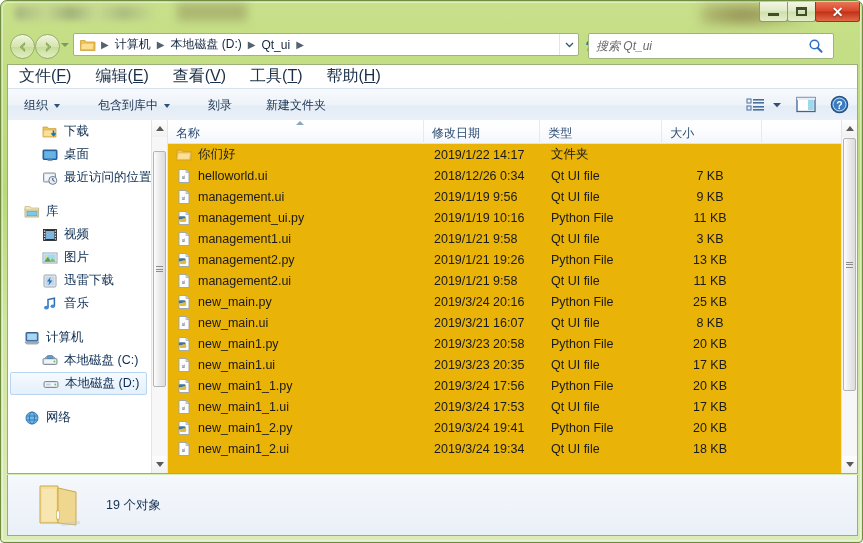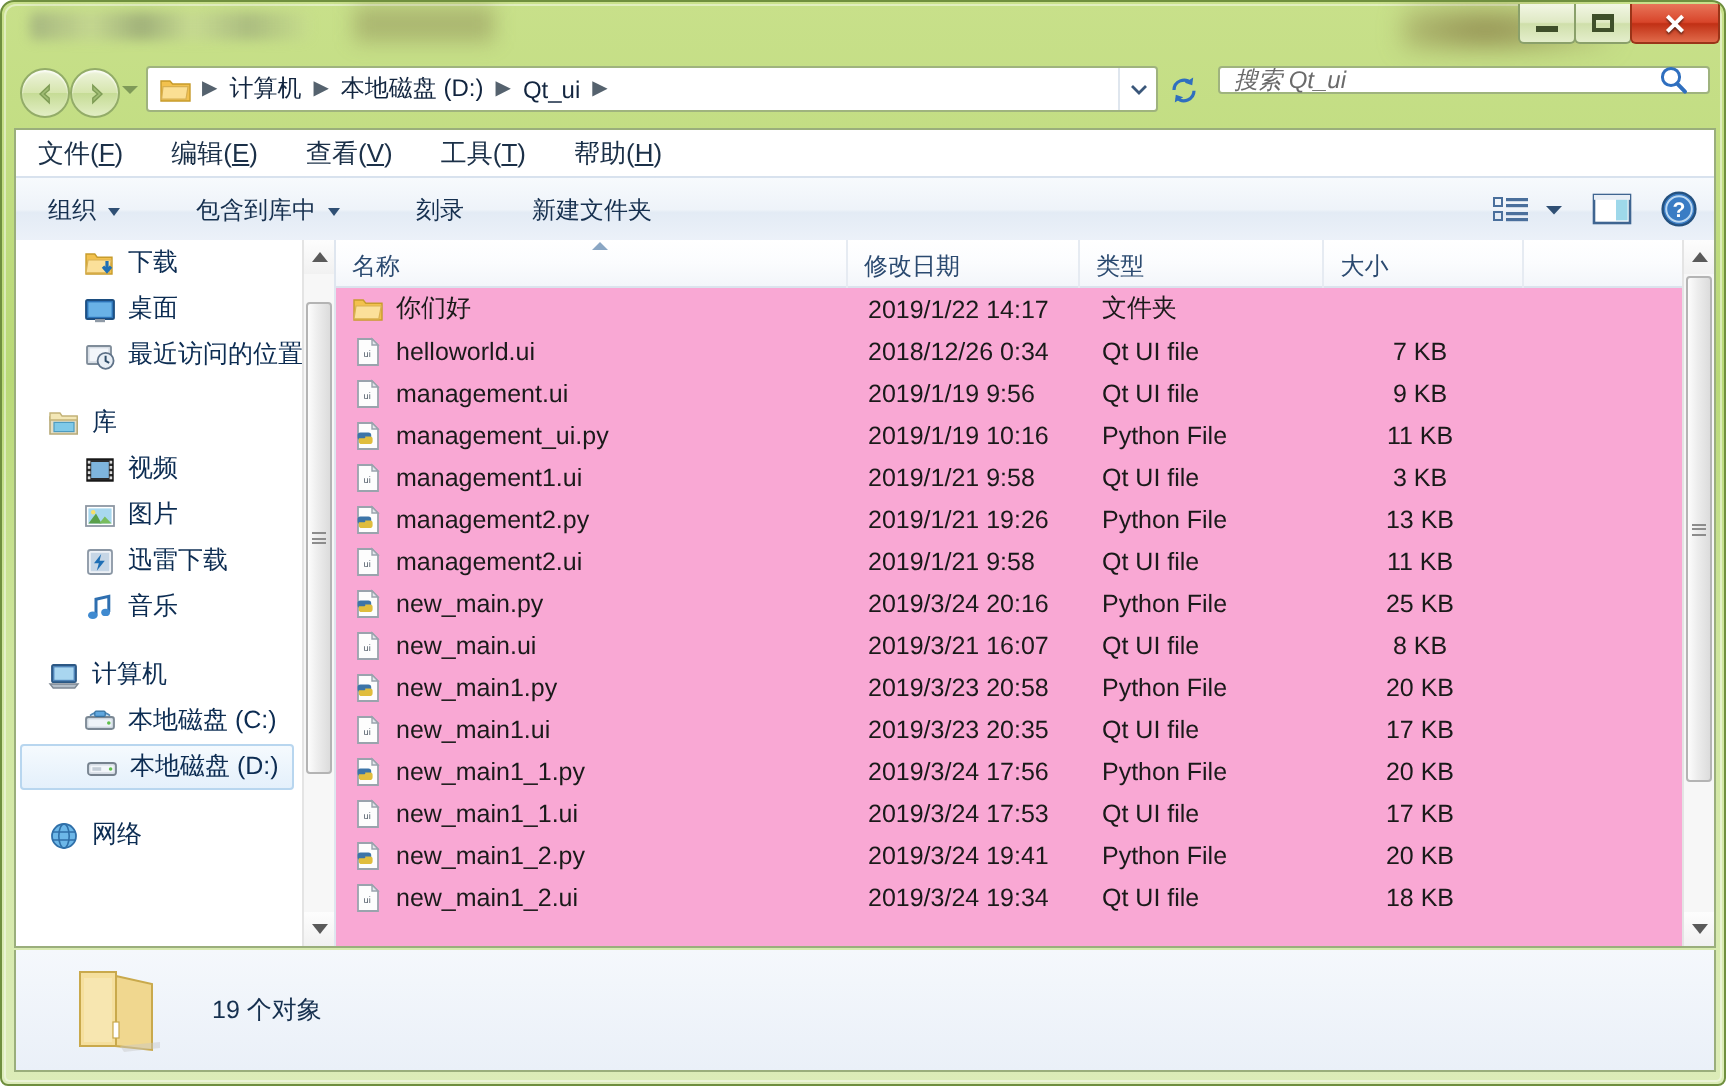--- a/index.html
+++ b/index.html
@@ -163,22 +163,22 @@
     flex: 0 0 auto;
   }
   #refresh-btn {
     position: absolute;
     left: 580px; top: 4px;
     width: 22px; height: 21px;
     display:flex; align-items:center; justify-content:center;
   }
   #searchbox {
     position: absolute;
-    left: 608px; top: 3px;
-    width: 246px; height: 14px;
+    left: 587px; top: 3px;
+    width: 246px; height: 26px;
     background: #fff;
     border: 1px solid #9fb37e;
     border-radius: 2px;
     box-sizing: border-box;
     display: flex; align-items: center;
   }
   #search-input {
     border: none; outline: none;
     flex: 1;
     font-family: "Liberation Sans", sans-serif;
@@ -206,21 +206,21 @@
     position: absolute;
     left: 0; top: 0;
     width: 100%; height: 23px;
     background: #ffffff;
     display: flex;
     align-items: center;
     padding-left: 11px;
     box-sizing: border-box;
   }
   .menuitem {
-    font-size: 13px;
+    font-size: 16px;
     color: #1b3048;
     padding: 2px 10px 2px 0px;
     margin-right: 14px;
     white-space: nowrap;
   }
   .menuitem .mn { text-decoration: underline; }
 
   
   #toolbar {
     position: absolute;
@@ -318,21 +318,21 @@
     display: flex; align-items: center; justify-content: center;
   }
   .grip { width: 7px; }
   .grip div { height: 1px; background: #8c8c8c; margin: 1.5px 0; }
 
   
   #filepane {
     position: absolute;
     left: 160px; top: 55px;
     right: 0; bottom: 0;
-    background: #f9a8d4;
+    background: #eab308;
     overflow: hidden;
   }
   #colheader {
     position: absolute;
     left: 0; top: 0;
     right: 16px; height: 24px;
     background: linear-gradient(to bottom, #ffffff 0%, #fbfcfe 50%, #f3f6fa 100%);
     border-bottom: 1px solid #dbe3ed;
     display: flex;
     box-sizing: border-box;

